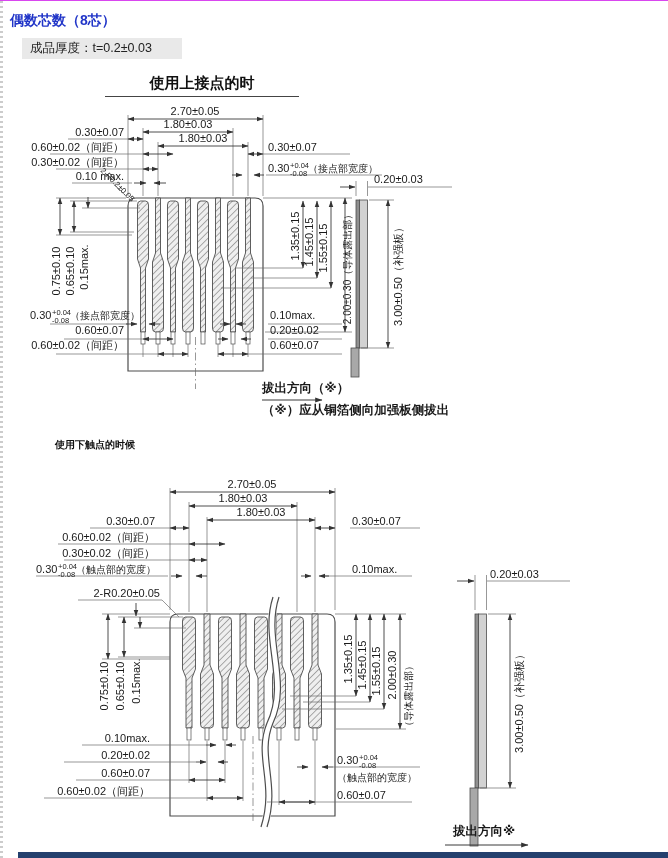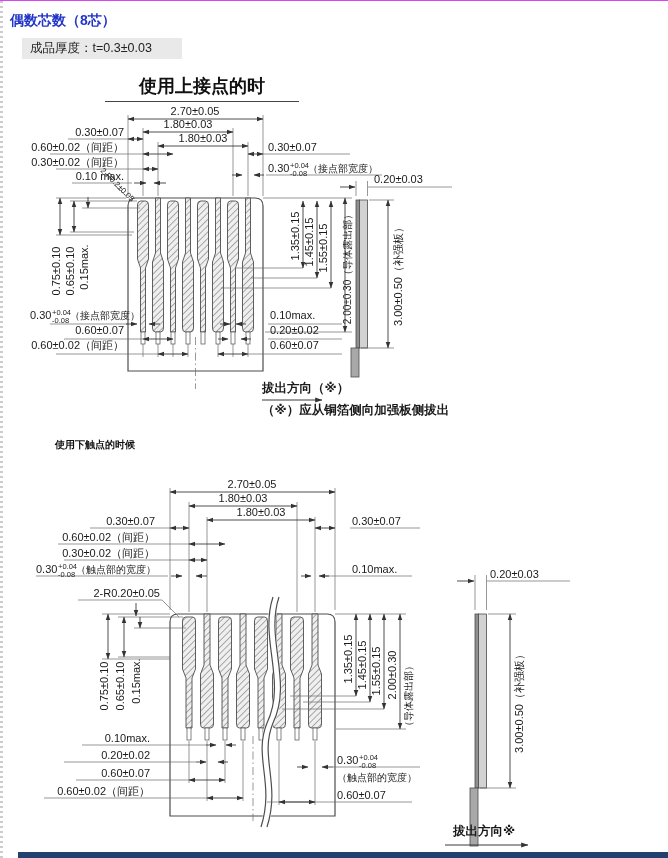--- a/index.html
+++ b/index.html
@@ -4,37 +4,37 @@
 <style>
   html,body{margin:0;padding:0;background:#fff;}
   .page{position:relative;width:668px;height:858px;background:#fff;overflow:hidden;
         font-family:"Liberation Sans","DejaVu Sans",sans-serif;border-top:1px solid #d946ef;}
   .abs{position:absolute;}
   .edge{left:0;top:0;bottom:0;width:3px;
         background:repeating-linear-gradient(#cccccc 0 2px,#ffffff 2px 5px);}
   #title{left:10px;top:11px;font-size:14px;font-weight:bold;color:#2135c8;}
   #banner{left:22px;top:37px;width:152px;height:21px;background:#e9e9e9;
           font-size:12.5px;color:#222;line-height:21px;padding-left:8px;}
-  #h1t{left:105px;top:73px;width:194px;text-align:center;font-size:18px;font-weight:bold;
+  #h1t{left:105px;top:73px;width:194px;text-align:center;font-size:15px;font-weight:bold;
        color:#111;padding-bottom:3px;border-bottom:1.5px solid #444;}
   #h2t{left:55px;top:437px;font-size:10px;font-weight:bold;color:#111;}
   #footerbar{left:18px;right:0;bottom:0;height:7px;background:#24406e;}
   svg{position:absolute;}
   svg text{font-size:11px;fill:#1a1a1a;}
   .s10{font-size:10px;} .s7{font-size:7.5px;} .s8{font-size:8px;}
   .cn{font-size:12.5px;font-weight:bold;}
 </style>
 </head>
 <body>
 
 <div class="page">
   <div class="abs edge"></div>
 
   <div class="abs" id="title">偶数芯数（8芯）</div>
-  <div class="abs" id="banner">成品厚度：t=0.3±0.03</div>
+  <div class="abs" id="banner">成品厚度：t=0.2±0.03</div>
   <div class="abs" id="h1t">使用上接点的时</div>
   <div class="abs" id="h2t">使用下触点的时候</div>
 
   <svg style="left:20px;top:100px" width="470" height="318" viewBox="0 0 470 318">
     <defs>
       <pattern id="h1" width="4.5" height="4.5" patternUnits="userSpaceOnUse" patternTransform="rotate(45)">
         <rect width="4.5" height="4.5" fill="#efefef"></rect>
         <line x1="0" y1="0" x2="0" y2="4.5" stroke="#909090" stroke-width="1.5"></line>
       </pattern>
       <marker id="mE1" viewBox="0 0 10 10" refX="8.5" refY="5" markerWidth="8" markerHeight="8" orient="auto">

